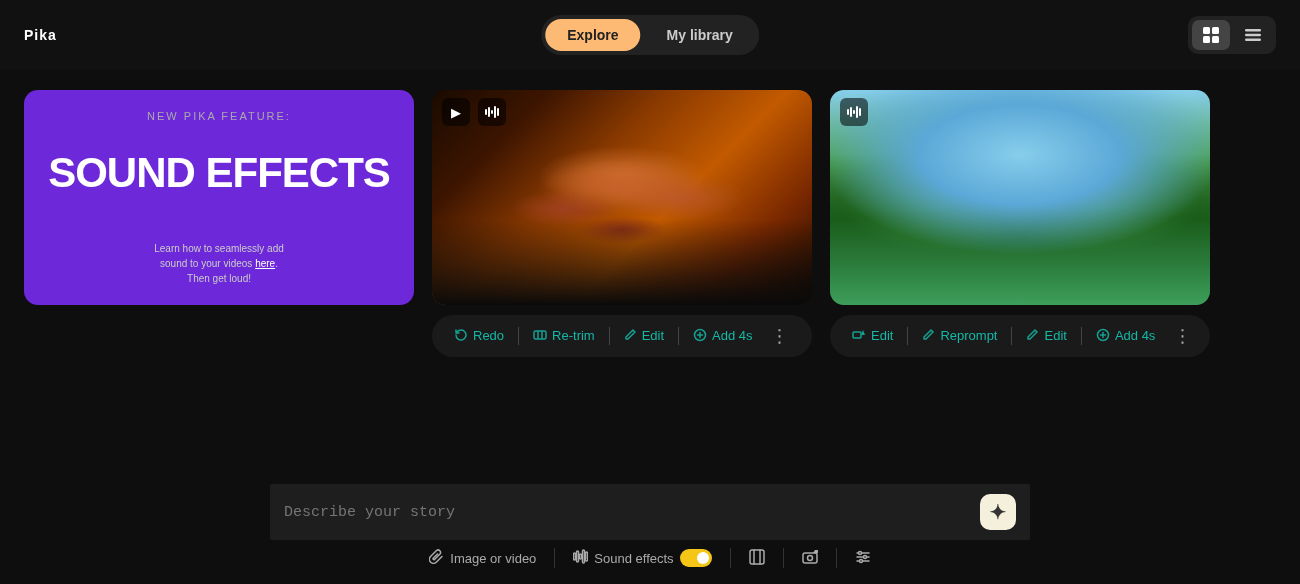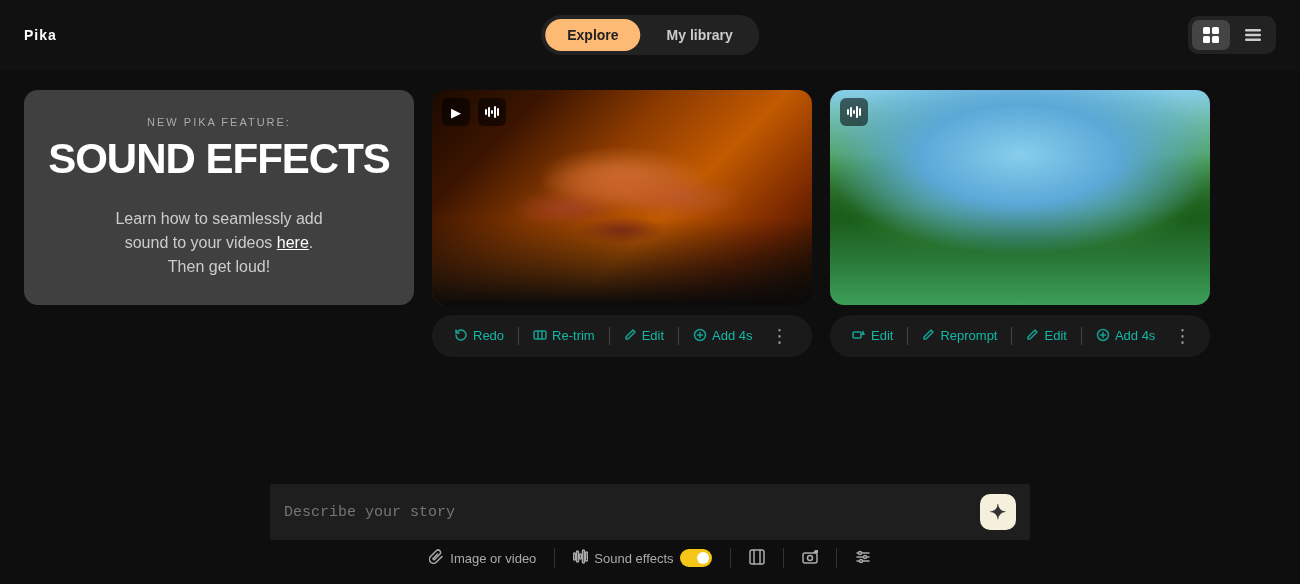--- a/index.html
+++ b/index.html
@@ -80,47 +80,48 @@
       padding: 20px 24px 10px;
       display: flex;
       gap: 18px;
       align-items: flex-start;
     }
 
     
     .promo-card {
       width: 390px;
       height: 215px;
-      background: #404040;
+      background: #6d28d9;
       border-radius: 14px;
       display: flex;
       flex-direction: column;
       align-items: center;
       justify-content: center;
       padding: 24px;
       flex-shrink: 0;
+      gap: 20px;
     }
     .promo-subtitle {
       font-size: 11px;
       letter-spacing: 2px;
       color: #aaa;
       margin-bottom: 10px;
       text-transform: uppercase;
     }
     .promo-title {
       font-size: 42px;
       font-weight: 900;
       text-align: center;
       text-transform: uppercase;
       letter-spacing: -1px;
       margin-bottom: 14px;
       line-height: 1;
     }
     .promo-desc {
-      font-size: 16px;
+      font-size: 10px;
       text-align: center;
       color: #ccc;
       line-height: 1.5;
       margin-top: 13px;
     }
     .promo-desc a {
       color: #fff;
       text-decoration: underline;
     }
 

